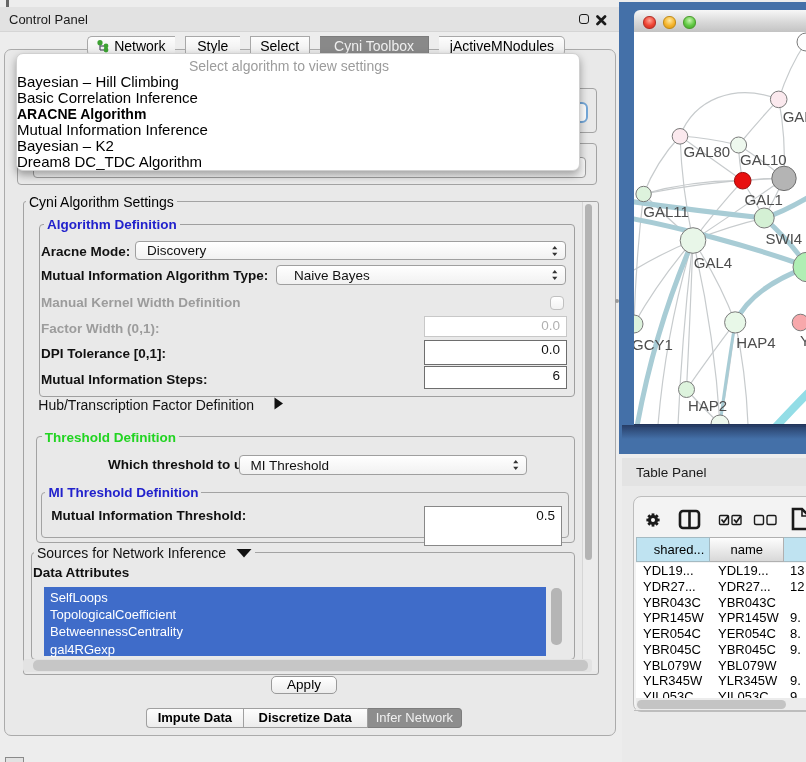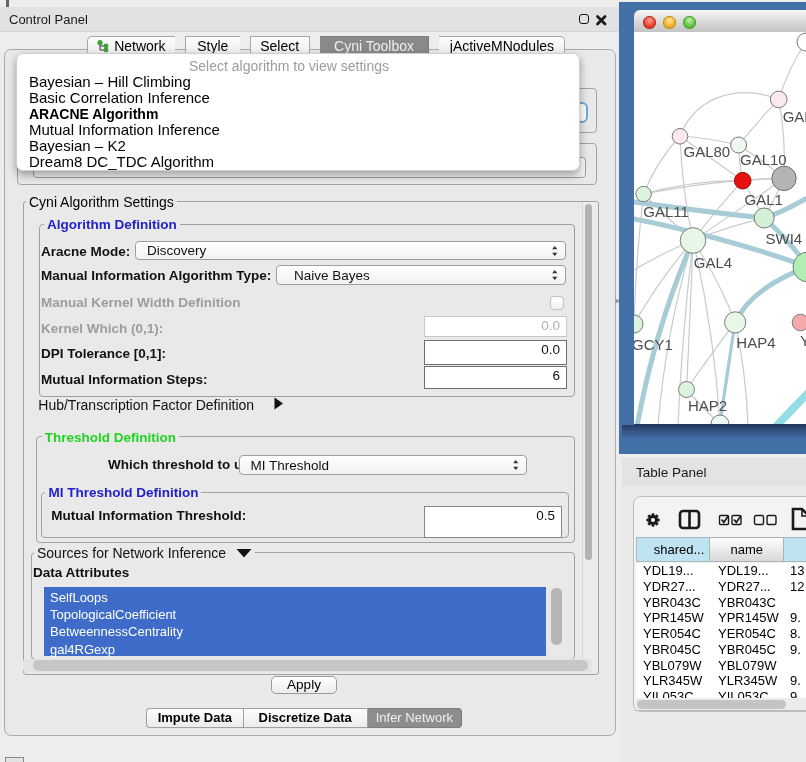--- a/index.html
+++ b/index.html
@@ -220,30 +220,30 @@
 
 <div class="gbox" style="left:38.8px;top:224px;width:534.7px;height:171px;border-color:#9f9f9f;"></div>
 <div class="gtitle" style="left:44px;top:217px;color:#2222cc;font-weight:bold;">Algorithm Definition</div>
 
 <div class="lbl" style="left:41px;top:243.5px;">Aracne Mode:</div>
 <div class="combo" style="left:135px;top:241px;width:430.5px;height:19px;">Discovery
   <svg class="spin" viewBox="0 0 7 13">
       <path d="M3.5,0 L6.8,4.4 H0.2 Z M3.5,13 L0.2,8.6 H6.8 Z" fill="#333"></path>
     </svg>
 </div>
-<div class="lbl" style="left:41px;top:268px;">Manual Information Algorithm Type:</div>
+<div class="lbl" style="left:41px;top:268px;">Mutual Information Algorithm Type:</div>
 <div class="combo" style="left:276px;top:265px;width:289.5px;height:20px;padding-left:17px;">Naive Bayes
   <svg class="spin" viewBox="0 0 7 13">
       <path d="M3.5,0 L6.8,4.4 H0.2 Z M3.5,13 L0.2,8.6 H6.8 Z" fill="#333"></path>
     </svg>
 </div>
 <div class="lbl" style="left:41px;top:295px;color:#9c9c9c;">Manual Kernel Width Definition</div>
 <div class="abs" style="left:550px;top:296px;width:13.5px;height:13.5px;background:linear-gradient(#ffffff,#f2f2f2);
      border:1px solid #c0c0c0;border-radius:4px;box-sizing:border-box;"></div>
-<div class="lbl" style="left:41px;top:320.5px;color:#9c9c9c;">Kernel Which (0,1):</div>
+<div class="lbl" style="left:41px;top:320.5px;color:#9c9c9c;">Factor Width (0,1):</div>
 <div class="inp" style="left:424px;top:315.5px;width:143px;height:21.5px;border:1px solid #c8c8c8;color:#b0b0b0;">0.0</div>
 <div class="lbl" style="left:41px;top:346px;">DPI Tolerance [0,1]:</div>
 <div class="inp" style="left:424px;top:340px;width:143px;height:24.5px;border:1.3px solid #6e6e6e;">0.0</div>
 <div class="lbl" style="left:41px;top:371.5px;">Mutual Information Steps:</div>
 <div class="inp" style="left:424px;top:365.5px;width:143px;height:23.5px;border:1.3px solid #6e6e6e;">6</div>
 
 <div class="abs" style="left:38.3px;top:396.5px;font-size:14px;color:#111;">Hub/Transcription Factor Definition</div>
 <svg class="abs" style="left:273.4px;top:397px;" width="11" height="13" viewBox="0 0 11 13">
   <path d="M1.5,0.5 L10,6.5 L1.5,12.5 Z" fill="#111"></path>
   </svg>
@@ -252,21 +252,21 @@
 <div class="gtitle" style="left:41.7px;top:429.5px;color:#22d422;font-weight:bold;">Threshold Definition</div>
 <div class="lbl" style="left:81px;top:456.5px;margin-left:27px;">Which threshold to use:</div>
 <div class="combo" style="left:238.5px;top:455px;width:288.3px;height:20px;">MI Threshold
   <svg class="spin" viewBox="0 0 7 13">
       <path d="M3.5,0 L6.8,4.4 H0.2 Z M3.5,13 L0.2,8.6 H6.8 Z" fill="#333"></path>
     </svg>
 </div>
 <div class="gbox" style="left:40.7px;top:492px;width:526.3px;height:43.5px;"></div>
 <div class="gtitle" style="left:45.4px;top:485px;color:#2222cc;font-weight:bold;">MI Threshold Definition</div>
 <div class="lbl" style="left:51.2px;top:508px;">Mutual Information Threshold:</div>
-<div class="inp" style="left:424px;top:506px;width:138px;height:32px;border:1.3px solid #888888;">0.5</div>
+<div class="inp" style="left:424px;top:506px;width:138px;height:40px;border:1.3px solid #888888;">0.5</div>
 
 <div class="gbox" style="left:30.5px;top:551.6px;width:542px;height:106px;"></div>
 <div class="abs" style="left:34px;top:544.5px;background:#e9e9e9;padding:0 3px;font-size:14px;color:#111;">Sources for Network Inference
   <svg width="16" height="10" viewBox="0 0 16 10" style="margin-left:6px;">
       <path d="M0.5,1 L15.5,1 L8,9.5 Z" fill="#111"></path>
     </svg>
 </div>
 <div class="lbl" style="left:33px;top:564.5px;">Data Attributes</div>
 <div class="abs" style="left:44px;top:587px;width:502px;height:69px;background:#3f6cc9;color:#fff;
      font-size:13px;padding:2px 0 0 6px;box-sizing:border-box;line-height:17.2px;">
@@ -291,21 +291,21 @@
 </div>
 
 <div class="abs" style="left:615px;top:299px;width:4px;height:4px;border-radius:2px;background:#9a9a9a;"></div>
 
 <div class="abs" style="left:5px;top:757px;width:19px;height:14px;background:#e2e2e2;border:1.5px solid #8a8a8a;box-sizing:border-box;"></div>
 
 <div class="abs" style="left:16px;top:52.5px;width:564px;height:118.5px;background:#ffffff;
      border:1px solid #d0d0d0;border-radius:7px;box-shadow:0 4px 9px rgba(0,0,0,0.35);box-sizing:border-box;">
   <div style="text-align:center;color:#9c9c9c;font-size:14px;line-height:16px;margin-top:4px;
        width:544px;">Select algorithm to view settings</div>
-  <div style="font-size:15px;line-height:16px;padding-left:12px;color:#000;">
+  <div style="font-size:15px;line-height:16px;padding-left:0;color:#000;">
     Bayesian – Hill Climbing<br>
     Basic Correlation Inference<br>
     <span style="font-weight:bold;font-size:14px;">ARACNE Algorithm</span><br>
     Mutual Information Inference<br>
     Bayesian – K2<br>
     Dream8 DC_TDC Algorithm
   </div>
 </div>
 
 </body></html>

